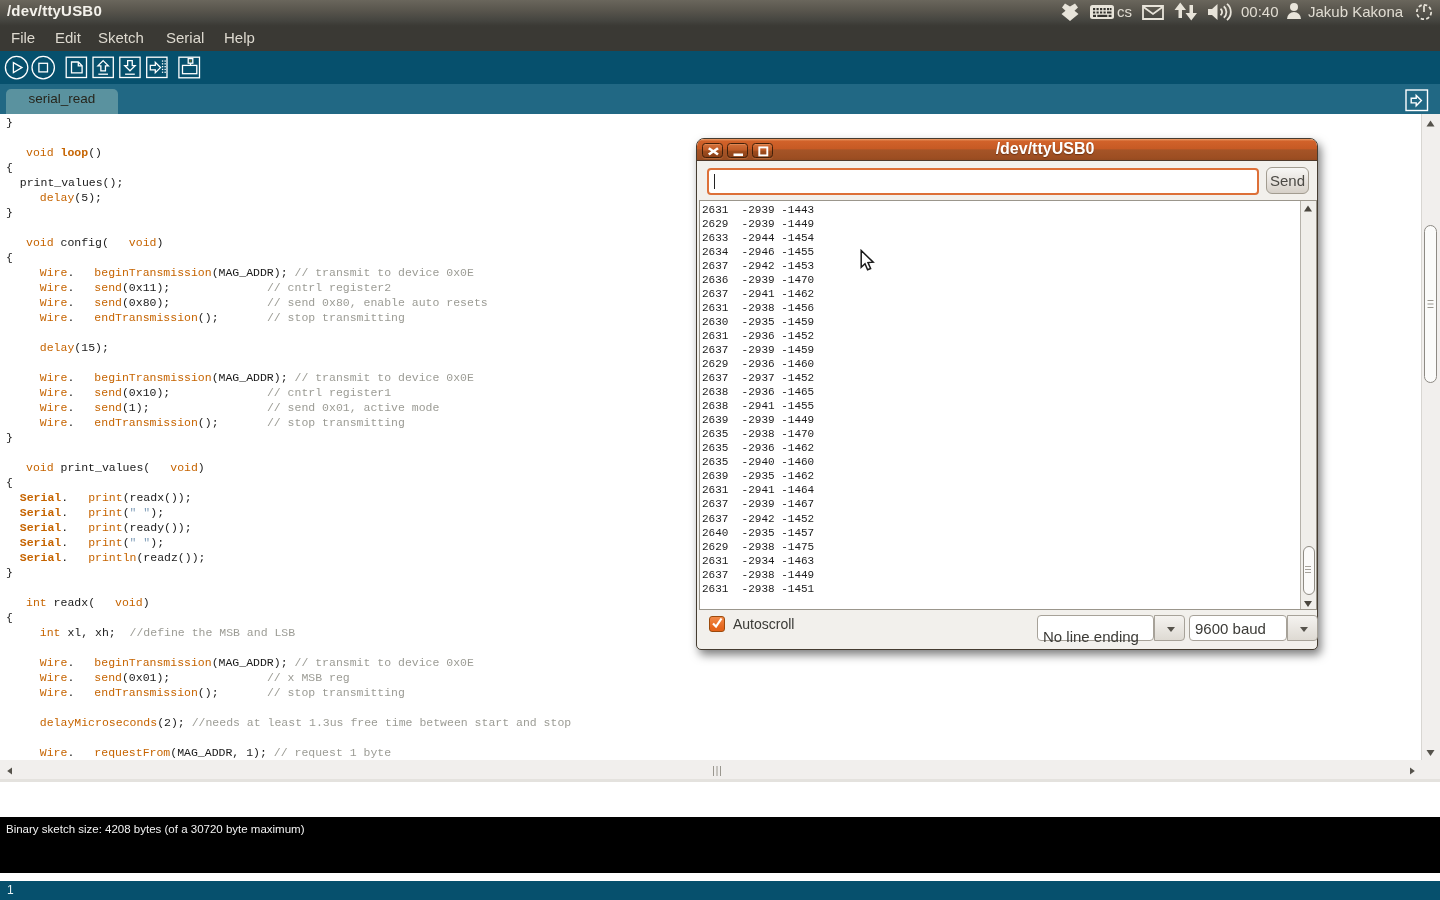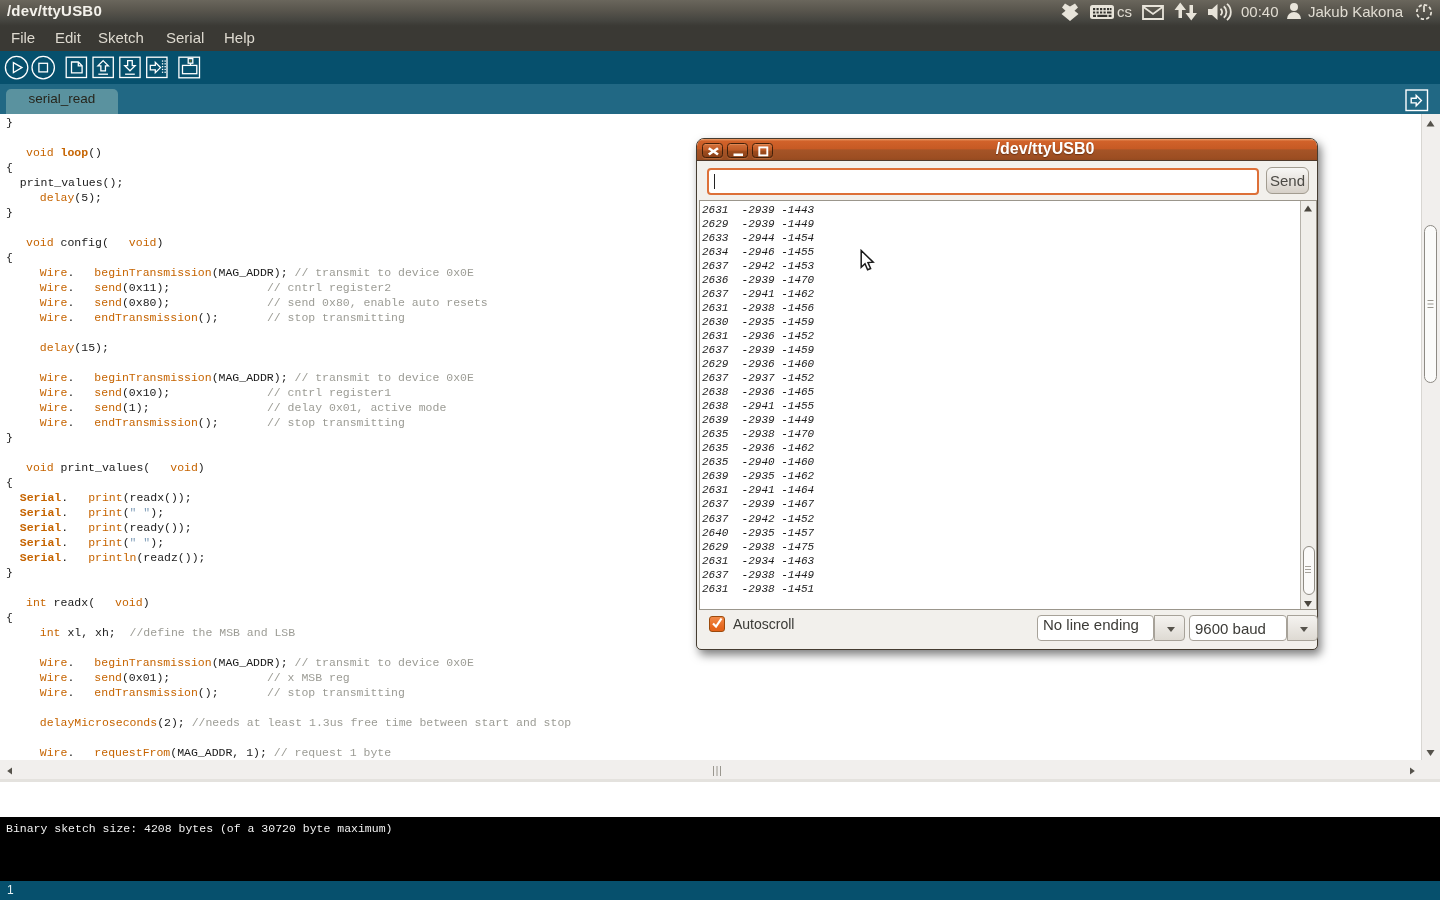--- a/index.html
+++ b/index.html
@@ -21,31 +21,31 @@
 .ob{color:#c66400;font-weight:bold;}
 .c{color:#9c9c95;}
 .s{color:#7f9db9;}
 .b{font-weight:normal;text-shadow:none;}
 
 #vscroll{left:1421px;top:114px;width:19px;height:646px;background:#f1efed;border-left:1px solid #d8d6d2;}
 #vthumb{left:1424px;top:225px;width:13px;height:158px;background:#fbfbfa;border:1px solid #8d8a84;border-radius:7px;}
 #hscroll{left:0;top:760px;width:1440px;height:22px;background:#f1efed;border-bottom:3px solid #e4e2de;}
 
 #status{left:0;top:785px;width:1440px;height:32px;background:#53919d;color:#0d2930;font-size:14.5px;line-height:35px;padding-left:8px;}
-#console{left:0;top:817px;width:1440px;height:64px;background:#000;color:#f2f2f2;font-family:Liberation Mono, monospace;font-size:11.5px;line-height:14px;padding:5px 0 0 6px;white-space:pre;}
+#console{left:0;top:817px;width:1440px;height:56px;background:#000;color:#f2f2f2;font-family:Liberation Sans, sans-serif;font-size:11.5px;line-height:14px;padding:5px 0 0 6px;white-space:pre;}
 #bstrip{left:0;top:881px;width:1440px;height:19px;background:#06506d;color:#e8f2f4;font-size:12px;line-height:19px;padding-left:7px;}
 
 #win{left:696px;top:138px;width:622px;height:512px;background:#f2f0ec;border:1px solid #453c31;border-radius:8px 8px 5px 5px;box-shadow:3px 5px 10px rgba(0,0,0,.5);}
 #wtitlebar{left:0;top:0;width:620px;height:22px;border-radius:7px 7px 0 0;background:linear-gradient(180deg,#eda06b 0%,#d2622a 10%,#c65a24 46%,#a55427 52%,#9d4e22 88%,#944a20 100%);border-bottom:1px solid #4f3a2c;}
 .tbtn{position:absolute;top:3.5px;width:21.5px;height:15.5px;border-radius:3.5px;background:linear-gradient(180deg,#d4703a 0%,#c05c28 45%,#9e4c1d 58%,#8a4018 100%);border:1px solid #42200a;box-shadow:inset 0 1px 0 rgba(255,190,140,.3),0 1px 0 rgba(255,170,110,.25);}
 .tbtn svg{position:absolute;left:0;top:0;}
 #wname{left:128px;top:1px;width:440px;text-align:center;font-weight:bold;font-size:16px;color:#fff;text-shadow:0 1px 1px rgba(60,20,0,.5);}
 #tfield{left:10px;top:29px;width:552px;height:27px;background:#fff;border:2px solid #dd7038;border-radius:4px;}
 #sendbtn{left:569px;top:28px;width:43px;height:27px;border-radius:6px;background:linear-gradient(180deg,#f8f7f5 0%,#e8e4df 50%,#d6d0c8 100%);border:1px solid #a29c90;color:#4c4a45;font-size:15px;text-align:center;line-height:25px;}
-#out{left:2px;top:61px;width:618px;height:410px;background:#fff;border:1px solid #9b968c;font-style:italic;}
+#out{left:2px;top:61px;width:618px;height:410px;background:#fff;border:1px solid #9b968c;}
 #outtext{left:2px;top:1.5px;font-family:"Liberation Mono",monospace;font-size:11px;line-height:14.05px;white-space:pre;color:#1c1c1c;margin:0;}
 #outsb{right:0;top:0;width:16px;height:408px;background:#f0eeea;border-left:1px solid #b5b1a9;}
 #outthumb{left:1.5px;top:345px;width:12px;height:48.5px;background:#fbfaf9;border:1px solid #908c84;border-radius:6px;}
 #wbottom{left:2px;top:471px;width:618px;height:38px;}
 .combo{position:absolute;height:26px;background:#fff;border:1px solid #a7a299;border-radius:4px;font-size:15px;color:#3c3b37;}
 .combobtn{position:absolute;top:-1px;height:26px;width:31px;background:linear-gradient(180deg,#f5f3f0,#dedad3);border:1px solid #a7a299;border-radius:0 4px 4px 0;}
 .carr{position:absolute;top:11px;left:12px;width:0;height:0;border-left:4.5px solid transparent;border-right:4.5px solid transparent;border-top:5px solid #56534c;}
 </style></head>
 <body>
 <div id="s">
@@ -156,21 +156,21 @@
 {
   <span class="o">Wire</span>.<span class="o">beginTransmission</span><span class="b">(MAG_ADDR);</span> <span class="c">// transmit to device 0x0E</span>
   <span class="o">Wire</span>.<span class="o">send</span>(0x11);              <span class="c">// cntrl register2</span>
   <span class="o">Wire</span>.<span class="o">send</span>(0x80);              <span class="c">// send 0x80, enable auto resets</span>
   <span class="o">Wire</span>.<span class="o">endTransmission</span>();       <span class="c">// stop transmitting</span>
 
   <span class="o">delay</span>(15);
 
   <span class="o">Wire</span>.<span class="o">beginTransmission</span><span class="b">(MAG_ADDR);</span> <span class="c">// transmit to device 0x0E</span>
   <span class="o">Wire</span>.<span class="o">send</span>(0x10);              <span class="c">// cntrl register1</span>
-  <span class="o">Wire</span>.<span class="o">send</span>(1);                 <span class="c">// delay 0x01, active mode</span>
+  <span class="o">Wire</span>.<span class="o">send</span>(1);                 <span class="c">// send 0x01, active mode</span>
   <span class="o">Wire</span>.<span class="o">endTransmission</span>();       <span class="c">// stop transmitting</span>
 }
 
 <span class="o">void</span> print_values(<span class="o">void</span>)
 {
   <span class="ob">Serial</span>.<span class="o">print</span>(readx());
   <span class="ob">Serial</span>.<span class="o">print</span>(<span class="s">" "</span>);
   <span class="ob">Serial</span>.<span class="o">print</span>(ready());
   <span class="ob">Serial</span>.<span class="o">print</span>(<span class="s">" "</span>);
   <span class="ob">Serial</span>.<span class="o">println</span>(readz());
@@ -265,21 +265,21 @@
         </div>
       </div>
     <div class="abs" id="wbottom">
       <div class="abs" style="left:10px;top:6px;width:16px;height:16px;border-radius:3px;background:linear-gradient(180deg,#f28a48,#e4631a 80%);border:1px solid #9c4a0c;">
         <svg width="14" height="14" viewBox="0 0 14 14" style="position:absolute;left:0;top:0">
             <path d="M3 6.5 L6 9.5 L11.5 1.5" stroke="#fff" stroke-width="2.2" fill="none"></path>
           </svg>
       </div>
       <div class="abs" style="left:34px;top:6px;font-size:14px;color:#3a3a36">Autoscroll</div>
       <div class="combo" style="left:338px;top:5px;width:117px;">
-          <span style="position:absolute;left:5px;top:0;">No line ending</span>
+          <span style="position:absolute;left:5px;top:12px;">No line ending</span>
           <div class="combobtn" style="left:116px;">
             <div class="carr"></div>
           </div>
         </div>
       <div class="combo" style="left:490px;top:5px;width:98px;">
           <span style="position:absolute;left:5px;top:4px;">9600 baud</span>
           <div class="combobtn" style="left:97px;">
             <div class="carr"></div>
           </div>
         </div>

